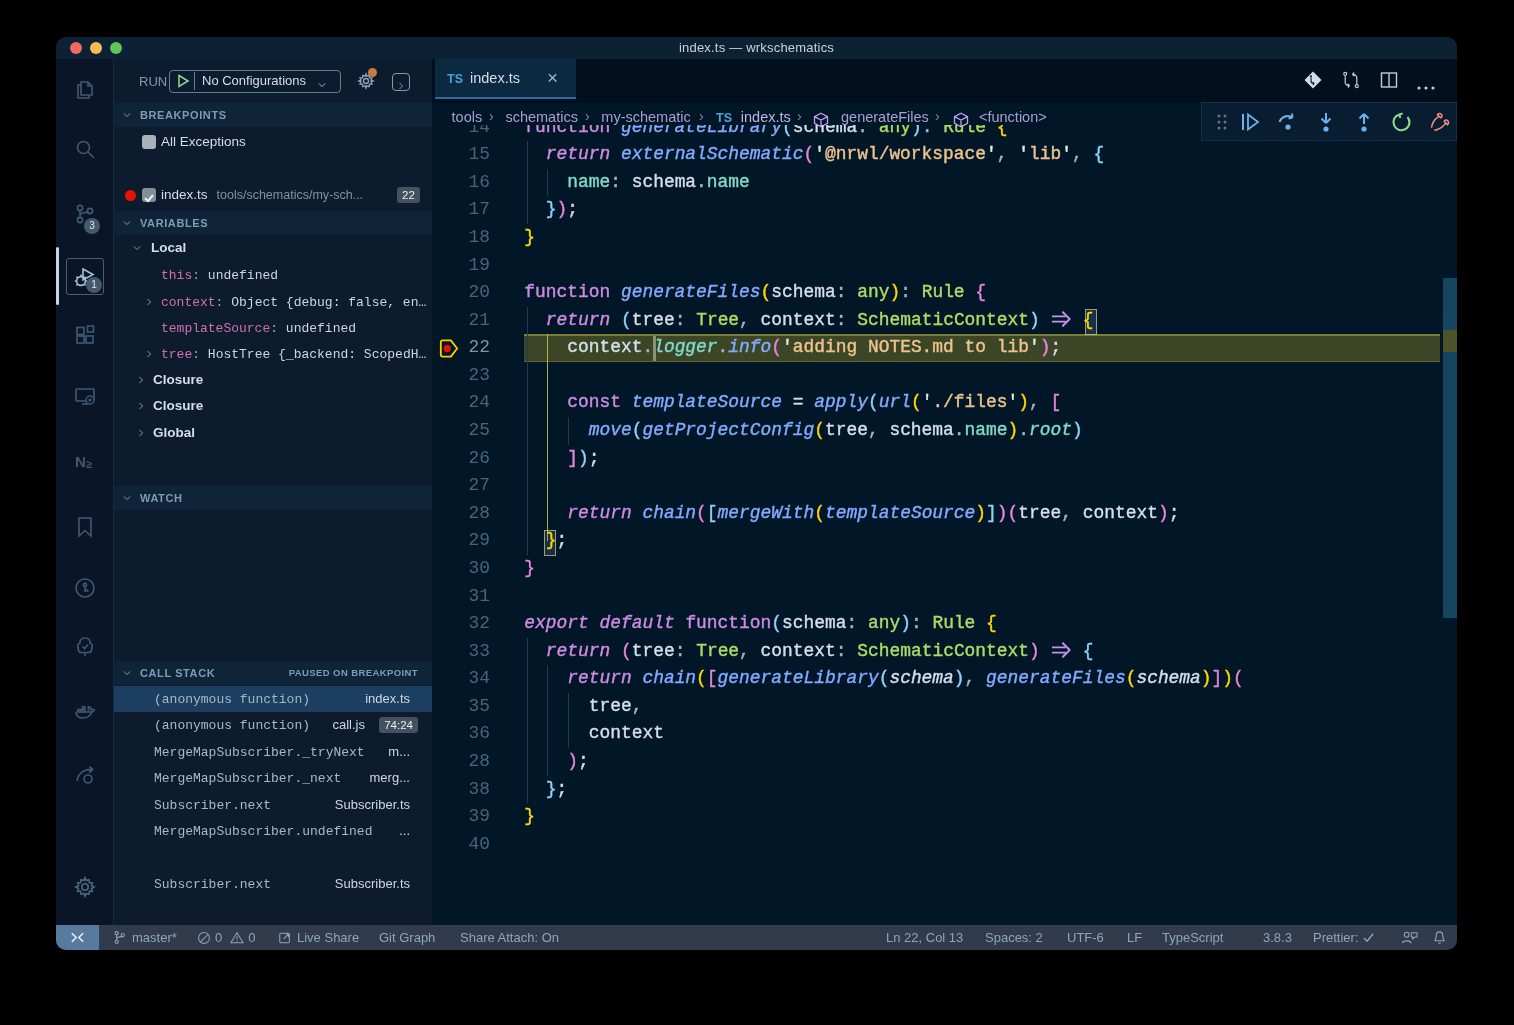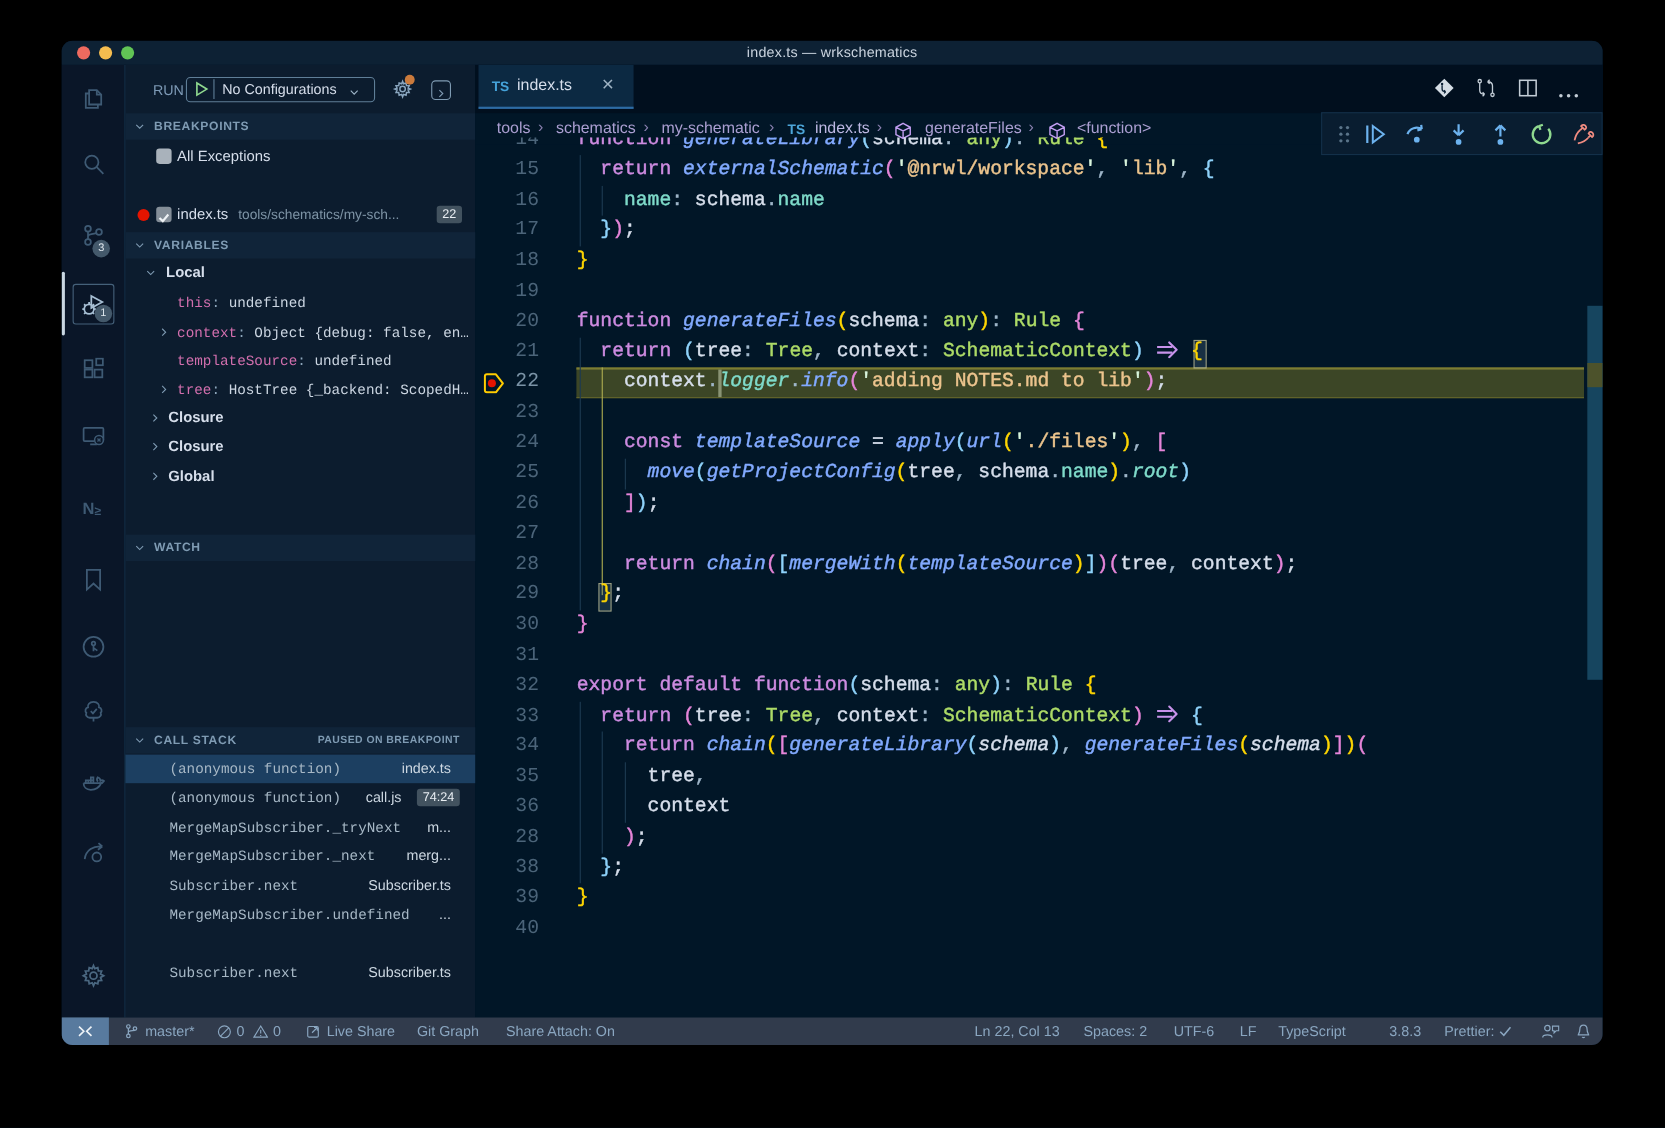--- a/index.html
+++ b/index.html
@@ -31,21 +31,21 @@
 #crumbs{position:absolute;left:0;top:44px;width:100%;height:28px;background:#011627;font-size:14.5px;color:#ab9fd2;line-height:28px;white-space:nowrap}
 .ci{position:absolute;top:0}
 
 .csep{position:absolute;top:-1px;color:#8a80b0;font-size:14.5px}
 #codeclip{position:absolute;left:0;top:66px;width:1011px;height:800px;overflow:hidden}
 #code{position:absolute;left:92.3px;top:-11.3px;font-family:"Liberation Mono",monospace;font-size:17.9px;-webkit-text-stroke:.4px;white-space:pre;color:#d6deeb}
 #code .ln{height:27.58px;line-height:27.58px}
 #gutter{position:absolute;left:0;top:-11.3px;width:58px;text-align:right;font-family:"Liberation Mono",monospace;font-size:17.9px;color:#4b6479}
 #gutter .ln{height:27.58px;line-height:27.58px}
 .k{color:#cd8be0}
-.ki{color:#cd8be0;}
+.ki{color:#cd8be0;font-style:italic}
 .f{color:#82aaff;font-style:italic}
 .t{color:#addb67}
 .s{color:#ecc48d}
 .q{color:#d9f5dd}
 .te{color:#7fdbca}
 .tei{color:#7fdbca;font-style:italic}
 .g{color:#ffd602}
 .o{color:#e685d9}
 .b{color:#8fd3fb}
 .c{color:#9fb6c9}

